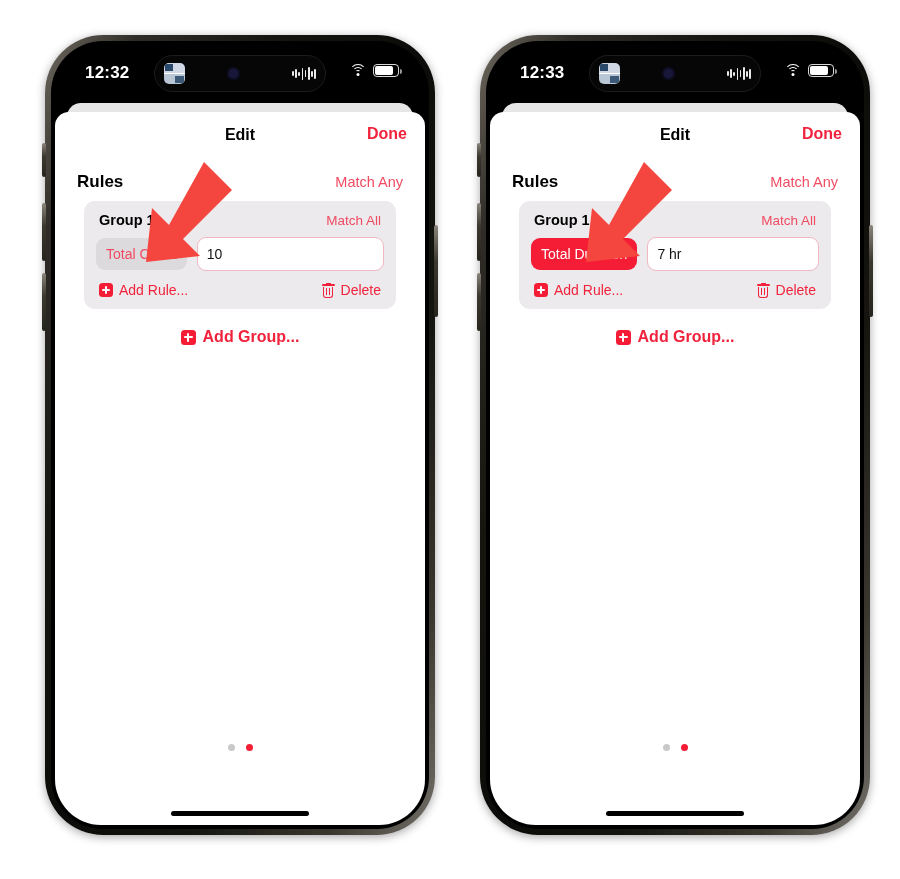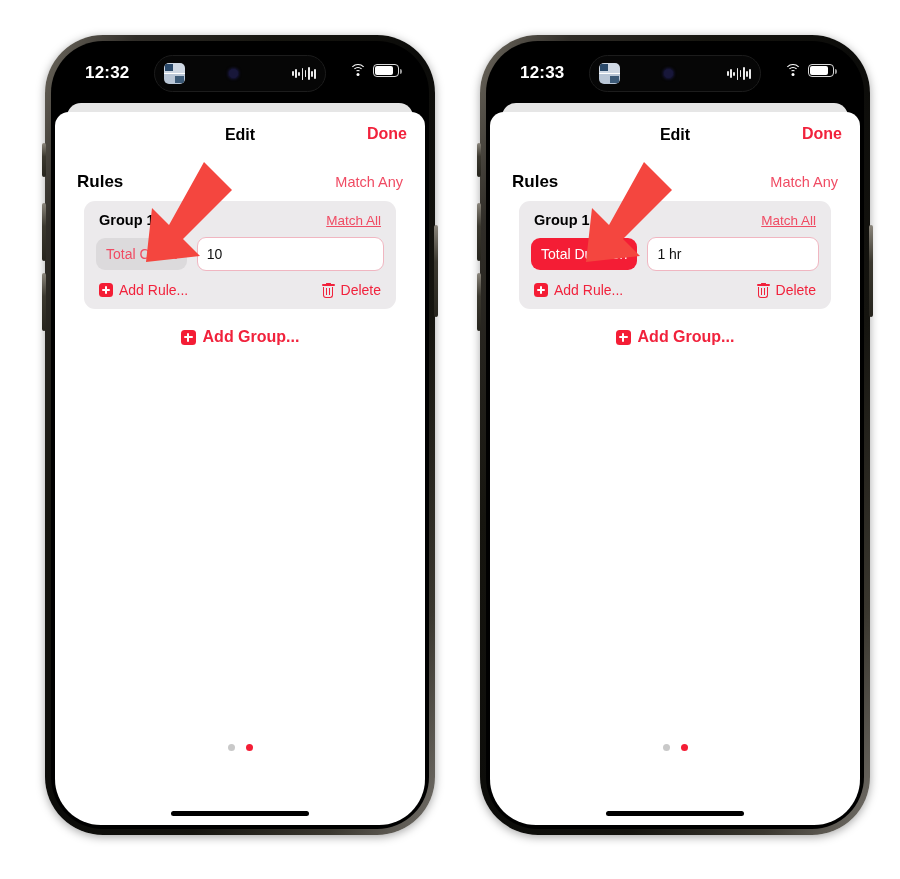--- a/index.html
+++ b/index.html
@@ -219,21 +219,21 @@
     border-radius: 11px;
     padding: 10px 12px 11px 12px;
   }
   .group-row {
     display: flex;
     align-items: center;
     justify-content: space-between;
     padding: 1px 3px 9px 3px;
   }
   .group-name { font-size: 14.5px; font-weight: bold; color: #000; }
-  .group-match { font-size: 13.5px; color: #f04b63; text-decoration: underline; }
+  .group-match { font-size: 13.5px; color: #f04b63; }
 
   .rule-row {
     display: flex;
     align-items: center;
     gap: 10px;
     padding-bottom: 8px;
   }
   .pill {
     font-size: 14px;
     border-radius: 9px;
@@ -516,21 +516,21 @@
           </div>
 
           <div class="group-card">
             <div class="group-row">
               <div class="group-name">Group 1</div>
               <div class="group-match">Match All</div>
             </div>
 
             <div class="rule-row">
               <div class="pill active">Total Duration</div>
-              <div class="rule-input">1 hr</div>
+              <div class="rule-input">7 hr</div>
             </div>
 
             <div class="group-actions">
               <div class="act">
                 <span class="plus-sq"></span>
                 <span>Add Rule...</span>
               </div>
               <div class="act">
                 <span class="trash">
                   <span class="handle"></span>

